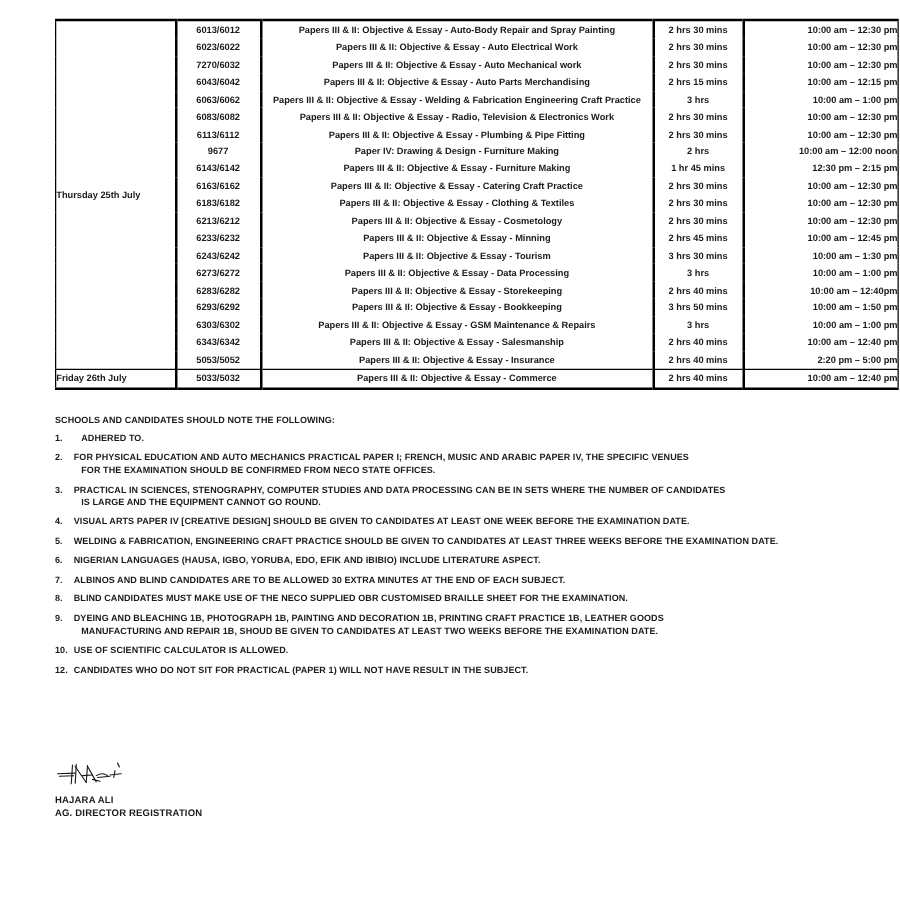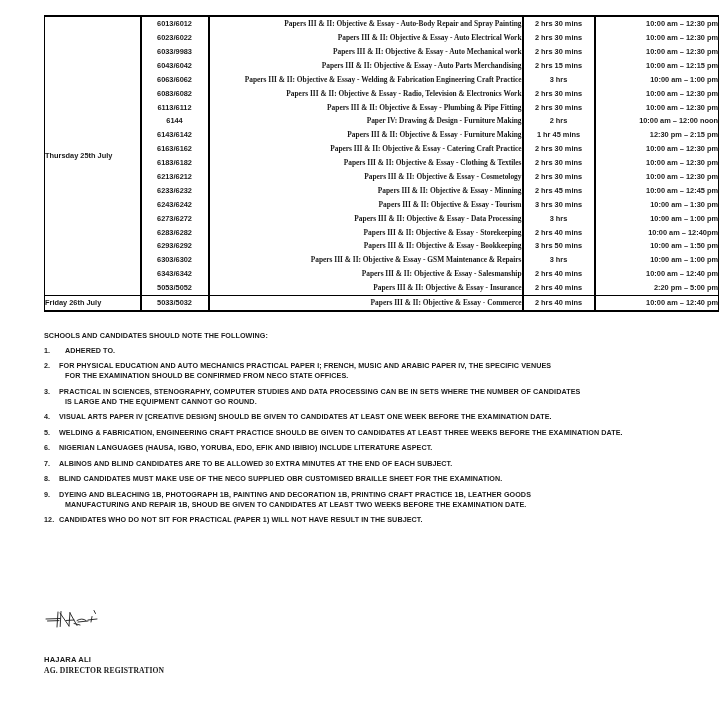--- a/index.html
+++ b/index.html
@@ -73,23 +73,22 @@
   }
 
   td.code {
     border-right: 2.0px solid #000;
     text-align: center;
     padding: 0 2px;
   }
 
   td.subj {
     border-right: 2.0px solid #000;
-    text-align: right;
+    text-align: center;
     padding-left: 3px;
-    font-family: Liberation Serif, serif;
   }
 
   td.dur {
     border-right: 2.0px solid #000;
     text-align: center;
     padding-left: 3px;
   }
 
   td.time {
     text-align: right;
@@ -146,29 +145,28 @@
   }
   .sig-mark {
     width: 78px;
     height: 28px;
     display: block;
   }
   .sig-name {
     font-size: 7.6px;
     font-weight: bold;
     line-height: 1.45;
-    margin-top: 20px;
+    margin-top: 0;
     letter-spacing: 0.02em;
   }
   .sig-role {
     font-size: 7.6px;
     font-weight: bold;
     line-height: 1.45;
     letter-spacing: 0.02em;
-    font-family: Liberation Serif, serif;
   }
 </style>
 </head>
 <body>
 
 <div class="page">
 
   <div class="timetable-wrap">
     <table class="timetable">
       <colgroup>
@@ -186,21 +184,21 @@
             <td class="dur">2 hrs 30 mins</td>
             <td class="time">10:00 am –  12:30 pm</td>
           </tr>
           <tr>
             <td class="code">6023/6022</td>
             <td class="subj">Papers III &amp; II: Objective &amp; Essay - Auto Electrical Work</td>
             <td class="dur">2 hrs 30 mins</td>
             <td class="time">10:00 am –  12:30 pm</td>
           </tr>
           <tr>
-            <td class="code">6033/9983</td>
+            <td class="code">7270/6032</td>
             <td class="subj">Papers III &amp; II: Objective &amp; Essay - Auto Mechanical work</td>
             <td class="dur">2 hrs 30 mins</td>
             <td class="time">10:00 am –  12:30 pm</td>
           </tr>
           <tr>
             <td class="code">6043/6042</td>
             <td class="subj">Papers III &amp; II: Objective &amp; Essay - Auto Parts Merchandising</td>
             <td class="dur">2 hrs 15 mins</td>
             <td class="time">10:00 am – 12:15 pm</td>
           </tr>
@@ -216,21 +214,21 @@
             <td class="dur">2 hrs 30 mins</td>
             <td class="time">10:00 am – 12:30 pm</td>
           </tr>
           <tr>
             <td class="code">6113/6112</td>
             <td class="subj">Papers III &amp; II: Objective &amp; Essay - Plumbing &amp; Pipe Fitting</td>
             <td class="dur">2 hrs 30 mins</td>
             <td class="time">10:00 am –  12:30 pm</td>
           </tr>
           <tr>
-            <td class="code">6144</td>
+            <td class="code">9677</td>
             <td class="subj">Paper IV: Drawing &amp; Design - Furniture Making</td>
             <td class="dur">2 hrs</td>
             <td class="time">10:00 am – 12:00 noon</td>
           </tr>
           <tr>
             <td class="code">6143/6142</td>
             <td class="subj">Papers III &amp; II: Objective &amp; Essay - Furniture Making</td>
             <td class="dur">1 hr 45 mins</td>
             <td class="time">12:30 pm –  2:15 pm</td>
           </tr>
@@ -342,20 +340,24 @@
           <span class="note-num">7.</span>
           <span class="note-body"><span>ALBINOS AND BLIND CANDIDATES ARE TO BE ALLOWED 30  EXTRA MINUTES AT THE END OF EACH SUBJECT.</span></span>
         </div>
         <div class="note-item">
           <span class="note-num">8.</span>
           <span class="note-body"><span>BLIND CANDIDATES MUST MAKE USE OF THE  NECO SUPPLIED OBR CUSTOMISED BRAILLE SHEET FOR THE EXAMINATION.</span></span>
         </div>
         <div class="note-item">
           <span class="note-num">9.</span>
           <span class="note-body"><span>DYEING AND BLEACHING 1B, PHOTOGRAPH 1B, PAINTING AND DECORATION 1B, PRINTING CRAFT PRACTICE 1B, LEATHER GOODS</span><span class="cont">MANUFACTURING AND REPAIR  1B, SHOUD BE GIVEN TO CANDIDATES AT LEAST TWO WEEKS BEFORE THE EXAMINATION DATE.</span></span>
+        </div>
+        <div class="note-item">
+          <span class="note-num">10.</span>
+          <span class="note-body"><span>USE OF SCIENTIFIC CALCULATOR IS ALLOWED.</span></span>
         </div>
         <div class="note-item">
           <span class="note-num">12.</span>
           <span class="note-body"><span>CANDIDATES WHO DO NOT SIT FOR PRACTICAL (PAPER 1) WILL NOT HAVE RESULT IN THE SUBJECT.</span></span>
         </div>
       </div>
   </div>
 
   <div class="signature-block">
     <svg class="sig-mark" viewBox="0 0 78 28">

